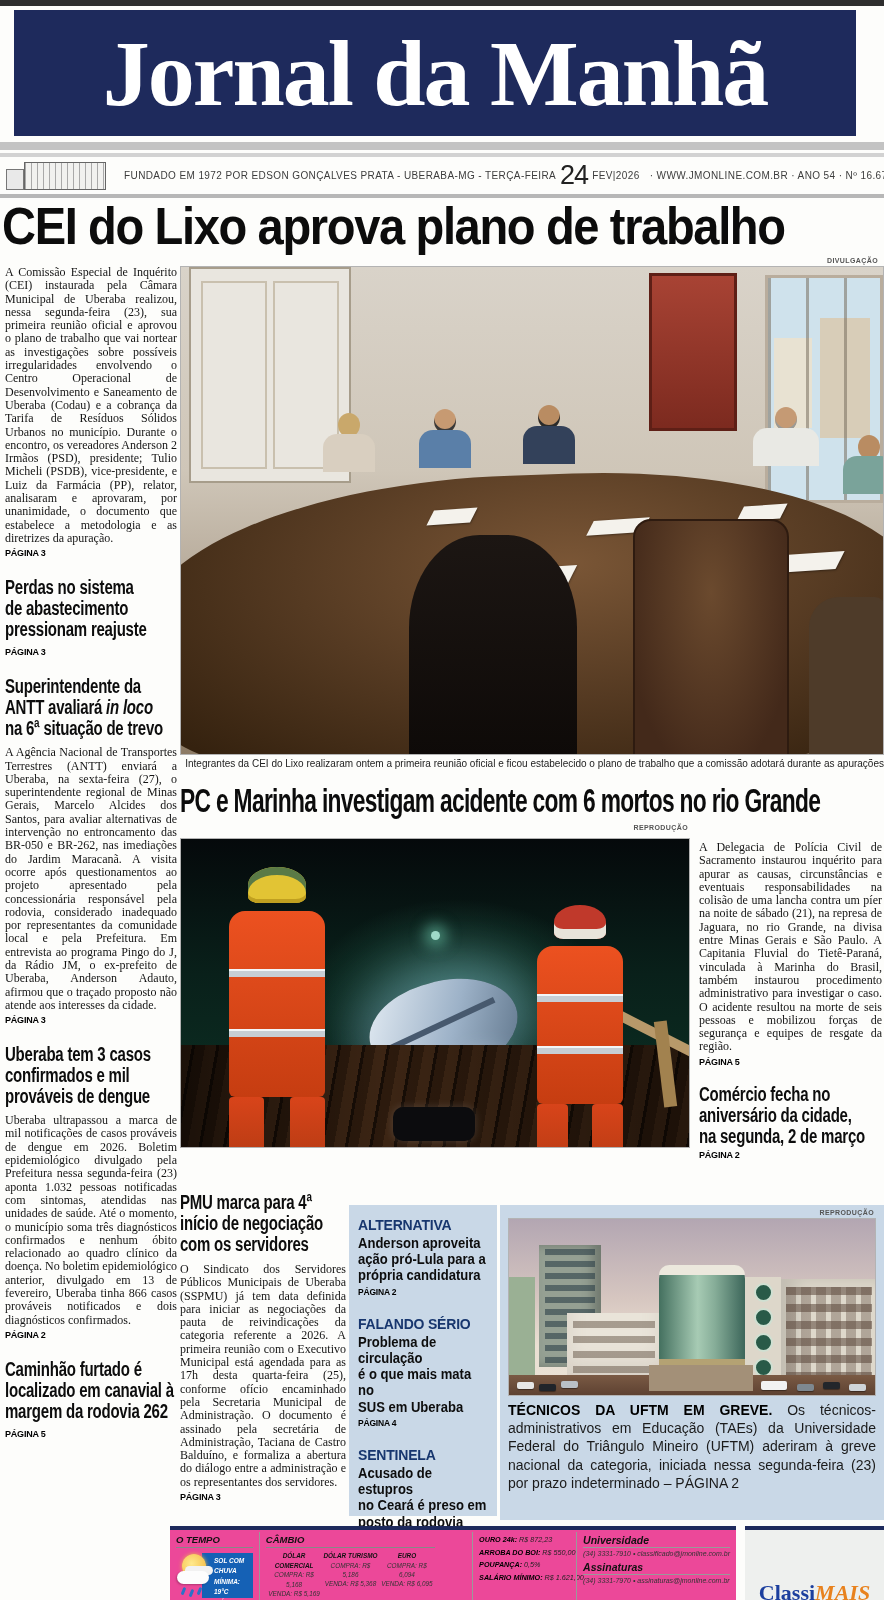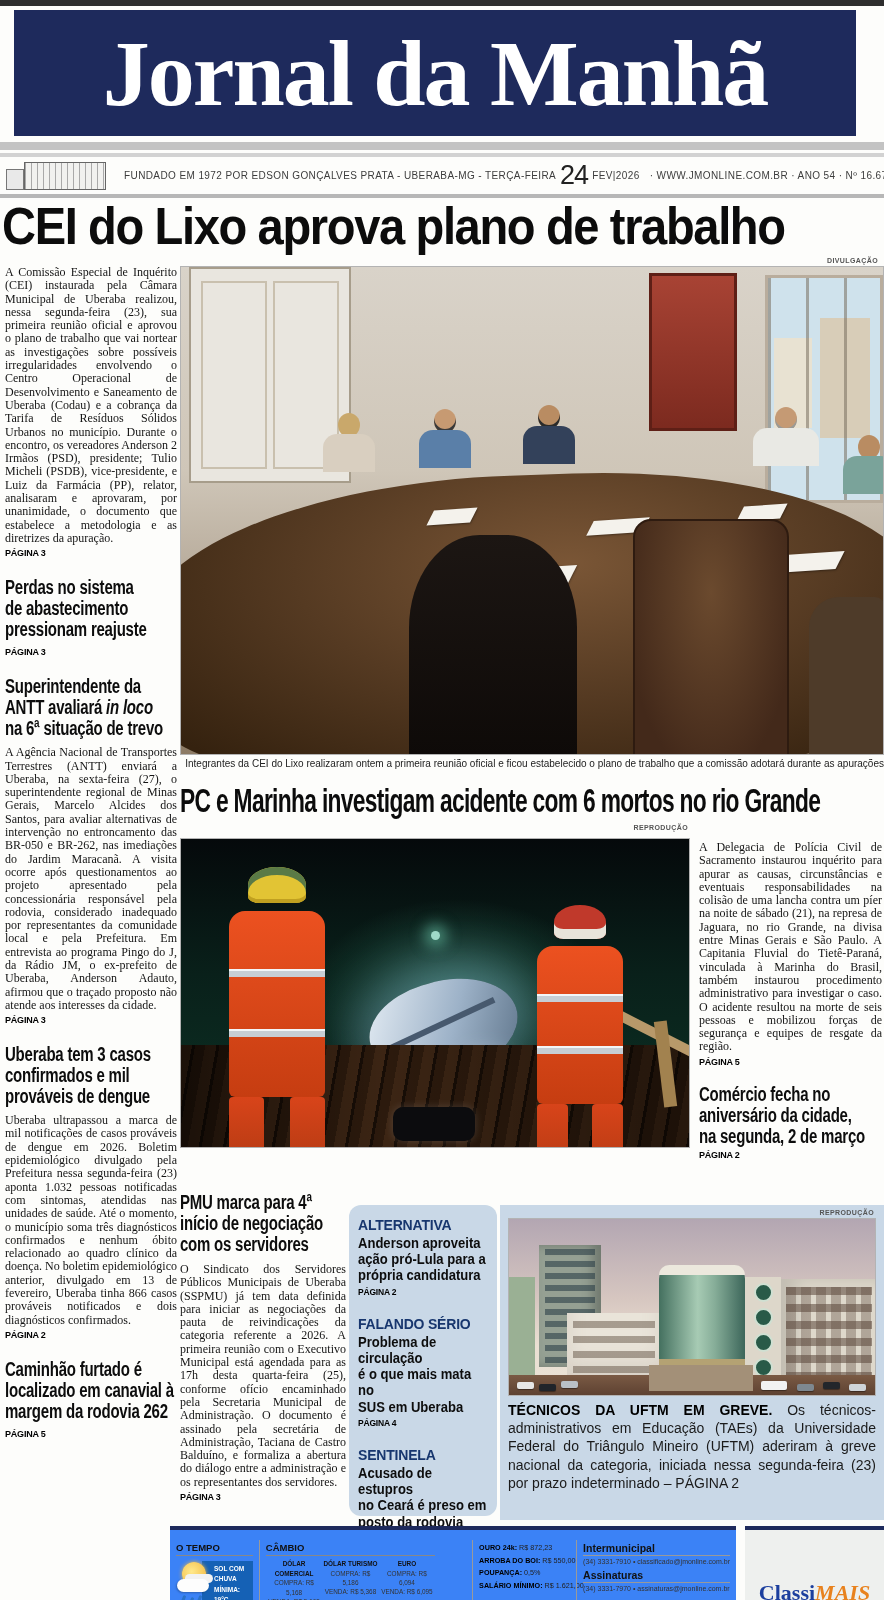--- a/index.html
+++ b/index.html
@@ -139,39 +139,39 @@
   .p3-bldgR:after{content:"";position:absolute;inset:8px 5px 10px;
      background:repeating-linear-gradient(180deg,rgba(90,70,58,.55) 0 8px,transparent 8px 17px),
                 repeating-linear-gradient(90deg,rgba(90,70,58,.35) 0 10px,transparent 10px 15px);}
   .p3-ground{position:absolute;left:0;bottom:0;width:368px;height:20px;
              background:linear-gradient(180deg,#7a5a44,#5e4232);}
   .p3-plaza{position:absolute;left:140px;bottom:4px;width:104px;height:26px;background:#a39078;}
   .p3-car{position:absolute;width:17px;height:7px;border-radius:2px;box-shadow:0 1px 1px rgba(0,0,0,.4);}
 
   
   .briefs{position:absolute;left:349px;top:1205px;width:148px;height:311px;background:#c9d8e7;
-          box-sizing:border-box;padding:12px 9px;border-radius:12px;}
+          box-sizing:border-box;padding:12px 9px;}
   .brief{margin-bottom:19px;}
   .brief-label{font-size:14px;font-weight:bold;color:#17366e;letter-spacing:-.2px;}
   .brief-title{font-size:14.5px;font-weight:bold;line-height:1.12;color:#0d0d0d;white-space:pre-line;
                transform:scaleX(.9);transform-origin:left top;width:111%;margin:2px 0 3px;}
   .brief .page-tag{font-size:8.5px;}
 
   
   .veja{position:absolute;left:500px;top:1205px;width:384px;height:315px;background:#c9d8e7;
         box-sizing:border-box;padding:3px 4px;}
   .veja-bar{height:27px;background:#1e2a5c;color:#fff;font-weight:bold;font-size:15px;letter-spacing:.5px;
             display:flex;align-items:center;justify-content:center;margin:1px 2px 1px;}
   .credit3{text-align:right;margin:1px 6px 0;}
   .cap3{margin:1px 4px 0;font-size:14px;line-height:1.3;color:#1b1b1b;text-align:justify;}
   .cap3 b{color:#000;}
 
   
-  .footer-main{position:absolute;left:170px;top:1526px;width:566px;height:74px;background:#3b82f6;
-               border-top:4px solid #1e2a5c;box-sizing:border-box;display:flex;padding:10px 0 0;}
+  .footer-main{position:absolute;left:170px;top:1526px;width:566px;height:74px;background:#ec4899;
+               border-top:4px solid #1e2a5c;box-sizing:border-box;display:flex;padding:2px 0 0;font-style:italic;}
   .f-col{box-sizing:border-box;padding:2px 6px 0;}
   .f-col + .f-col{border-left:1px solid #9a9a9a;}
   .f-head{font-size:9.5px;font-weight:bold;color:#111;border-bottom:1px solid #888;padding-bottom:2px;margin-bottom:3px;}
   .f-tempo{width:96px;}
   .tempo-box{position:relative;height:50px;}
   .tempo-blue{position:absolute;left:26px;right:0;top:2px;bottom:3px;background:#1561b5;}
   .tempo-text{position:absolute;left:38px;top:5px;font-size:6.5px;font-weight:bold;color:#fff;line-height:1.6;}
   .tempo-text span{display:block;white-space:pre-line;}
   .wicon{position:absolute;left:0;top:3px;width:40px;height:44px;}
   .w-sun{position:absolute;left:6px;top:0;width:24px;height:24px;border-radius:50%;
@@ -452,21 +452,21 @@
         </div>
       </div>
     </div>
     <div class="f-col f-ind">
       <div class="ind-line"><b>OURO 24k:</b> <span>R$ 872,23</span></div>
       <div class="ind-line"><b>ARROBA DO BOI:</b> <span>R$ 550,00</span></div>
       <div class="ind-line"><b>POUPANÇA:</b> <span>0,5%</span></div>
       <div class="ind-line"><b>SALÁRIO MÍNIMO:</b> <span>R$ 1.621,00</span></div>
     </div>
     <div class="f-col f-class">
-      <div class="f-subhead">Intermunicipal</div>
+      <div class="f-subhead">Universidade</div>
       <div class="f-line">(34) 3331-7910 • classificado@jmonline.com.br</div>
       <div class="f-subhead">Assinaturas</div>
       <div class="f-line">(34) 3331-7970 • assinaturas@jmonline.com.br</div>
     </div>
   </div>
 
   <div class="footer-cm">
     <div class="cm-brand"><span class="cm-a">Classi</span><span class="cm-b">MAIS</span></div>
     <div class="cm-tag">Ofertas incríveis para você fazer bons negócios</div>
   </div>

